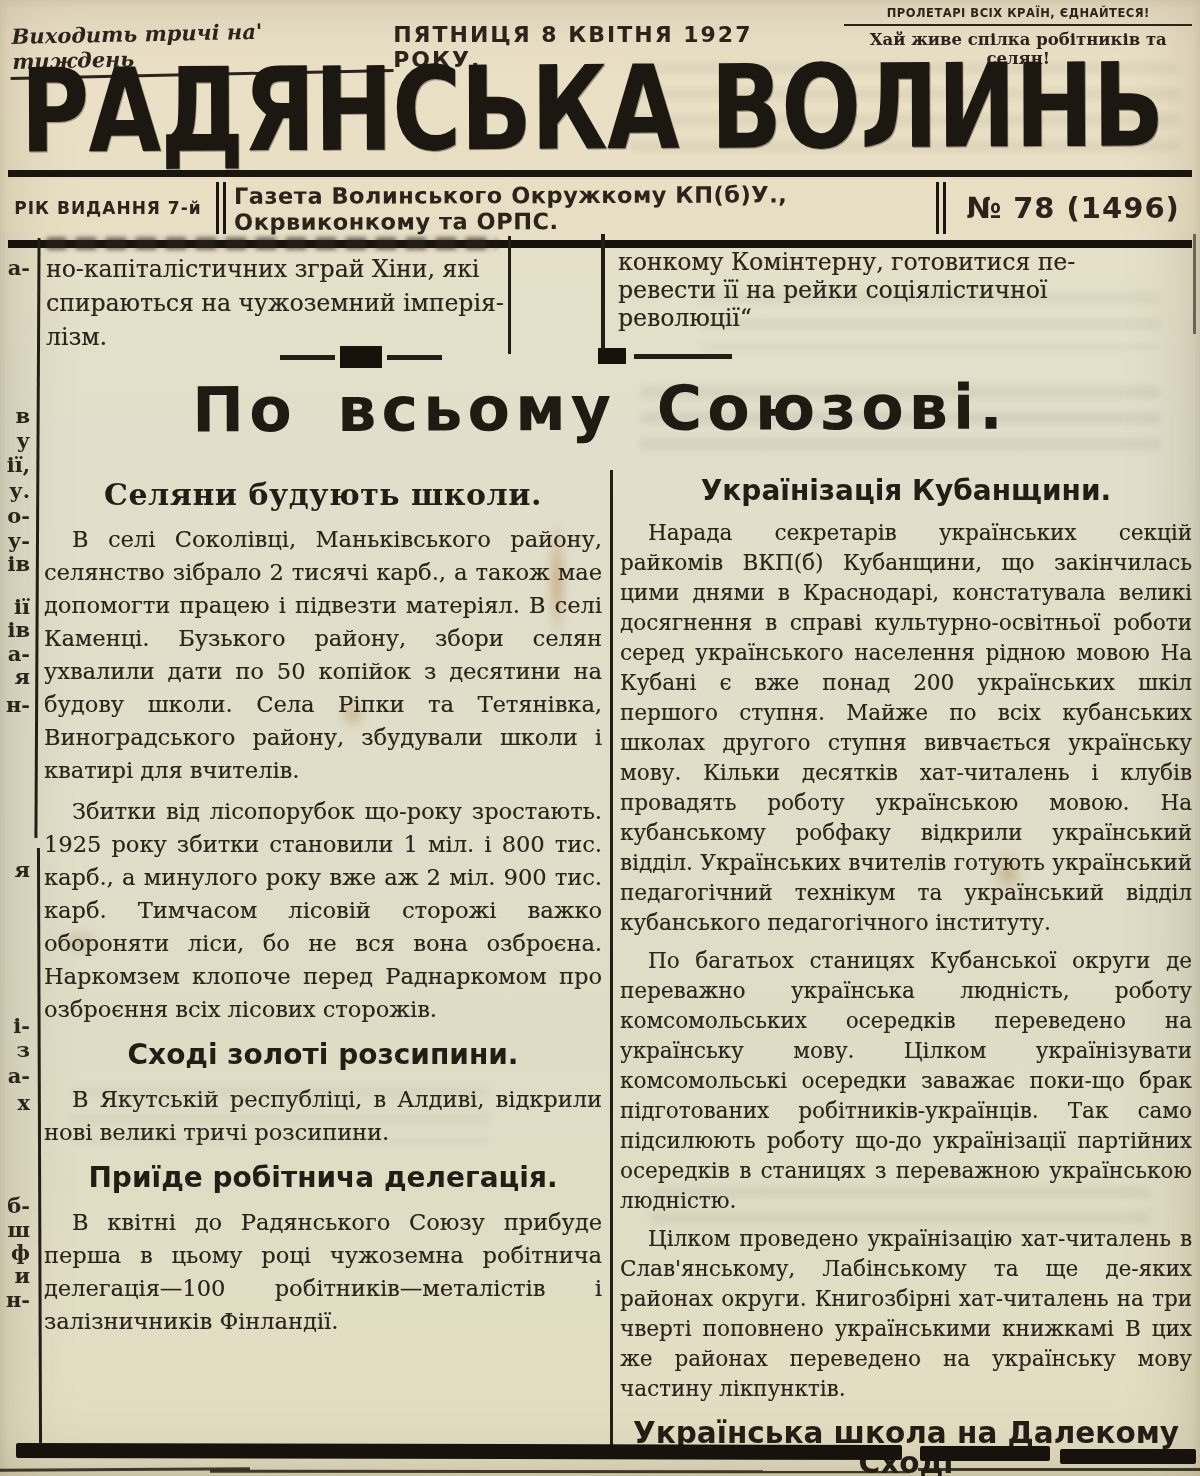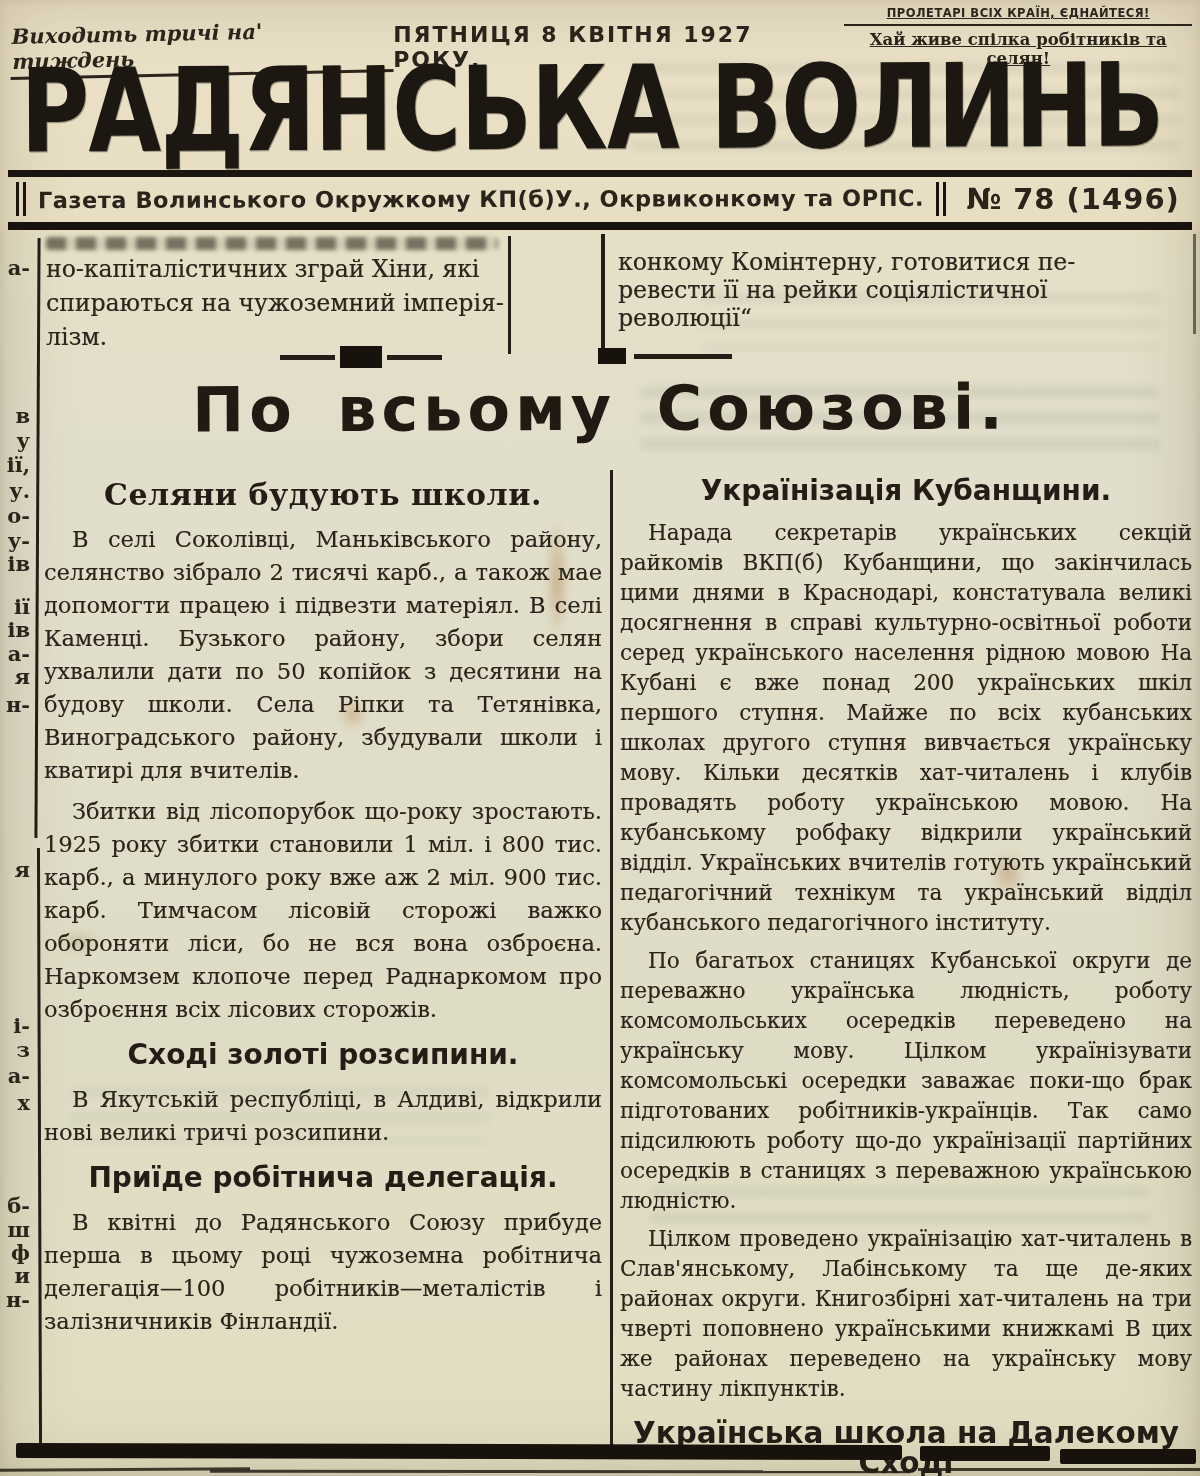--- a/index.html
+++ b/index.html
@@ -7,21 +7,21 @@
     position:relative; width:1200px; height:1476px; overflow:hidden;
     background:linear-gradient(180deg,#eae3cc 0%,#e6e0c6 14%,#e1decb 30%,#dfdcc6 70%,#e3dec2 100%);
     box-shadow:inset 0 0 70px rgba(95,78,45,.28), inset 0 0 10px rgba(95,78,45,.14);
     font-family:"DejaVu Serif", serif; color:#2b241b;
   }
   .warm-top{position:absolute;left:0;top:0;width:1200px;height:232px;background:rgba(236,214,182,.18);}
   
   .topbar{position:absolute;left:10px;top:4px;width:1182px;display:flex;justify-content:space-between;align-items:flex-start;}
   .schedule{font-style:italic;font-weight:bold;font-size:21px;margin-top:16px;border-bottom:3px solid #2b241b;padding:0 6px 3px 2px;transform:rotate(-1.2deg);}
   .dateline{font-family:"DejaVu Sans",sans-serif;font-weight:bold;font-size:22px;letter-spacing:2px;margin-top:18px;}
-  .sloganbox{width:352px;text-align:center;margin-top:2px;text-decoration:underline;}
+  .sloganbox{width:352px;text-align:center;margin-top:2px;}
   .slogan-top{font-family:"DejaVu Sans",sans-serif;font-weight:bold;font-size:11.5px;letter-spacing:.5px;border-bottom:2.5px solid #2b241b;padding-bottom:4px;}
   .slogan-bottom{font-weight:bold;font-size:16.5px;margin-top:4px;}
   
   .masthead{position:absolute;left:0;top:46px;width:1200px;height:126px;display:flex;align-items:center;justify-content:flex-end;}
   .masthead h1{margin:0;font-family:"DejaVu Sans",sans-serif;font-weight:bold;font-size:100px;line-height:1;letter-spacing:-1px;color:#1c1711;white-space:nowrap;transform:scaleY(1.16) scaleX(.94) rotate(-.25deg);text-shadow:1px 1px 0 rgba(28,23,17,.35);}
   
   .infobar{position:absolute;left:8px;top:170px;width:1184px;border-top:7px solid #1a150f;border-bottom:8px solid #17120c;}
   .infobar-in{display:flex;align-items:stretch;padding:5px 0 6px 0;}
   .cell{display:flex;align-items:center;justify-content:center;font-family:"DejaVu Sans",sans-serif;font-weight:bold;}
   .cell-edition{width:200px;font-size:17px;letter-spacing:1px;}
@@ -113,20 +113,21 @@
       <div class="slogan-bottom">Хай живе спілка робітників та селян!</div>
     </div>
   </div>
 
   <div class="masthead">
     <h1>РАДЯНСЬКА ВОЛИНЬ</h1>
   </div>
 
   <div class="infobar">
     <div class="infobar-in">
+      <div class="cell cell-edition">РІК ВИДАННЯ 7-й</div>
       <div class="vsep"></div>
       <div class="cell cell-pub">Газета Волинського Окружкому КП(б)У., Окрвиконкому та ОРПС.</div>
       <div class="vsep"></div>
       <div class="cell cell-issue">№ 78 (1496)</div>
     </div>
   </div>
 
   <div class="vrule r-margin-a"></div>
   <div class="vrule r-margin-b"></div>
   <div class="vrule r-snipL"></div>

